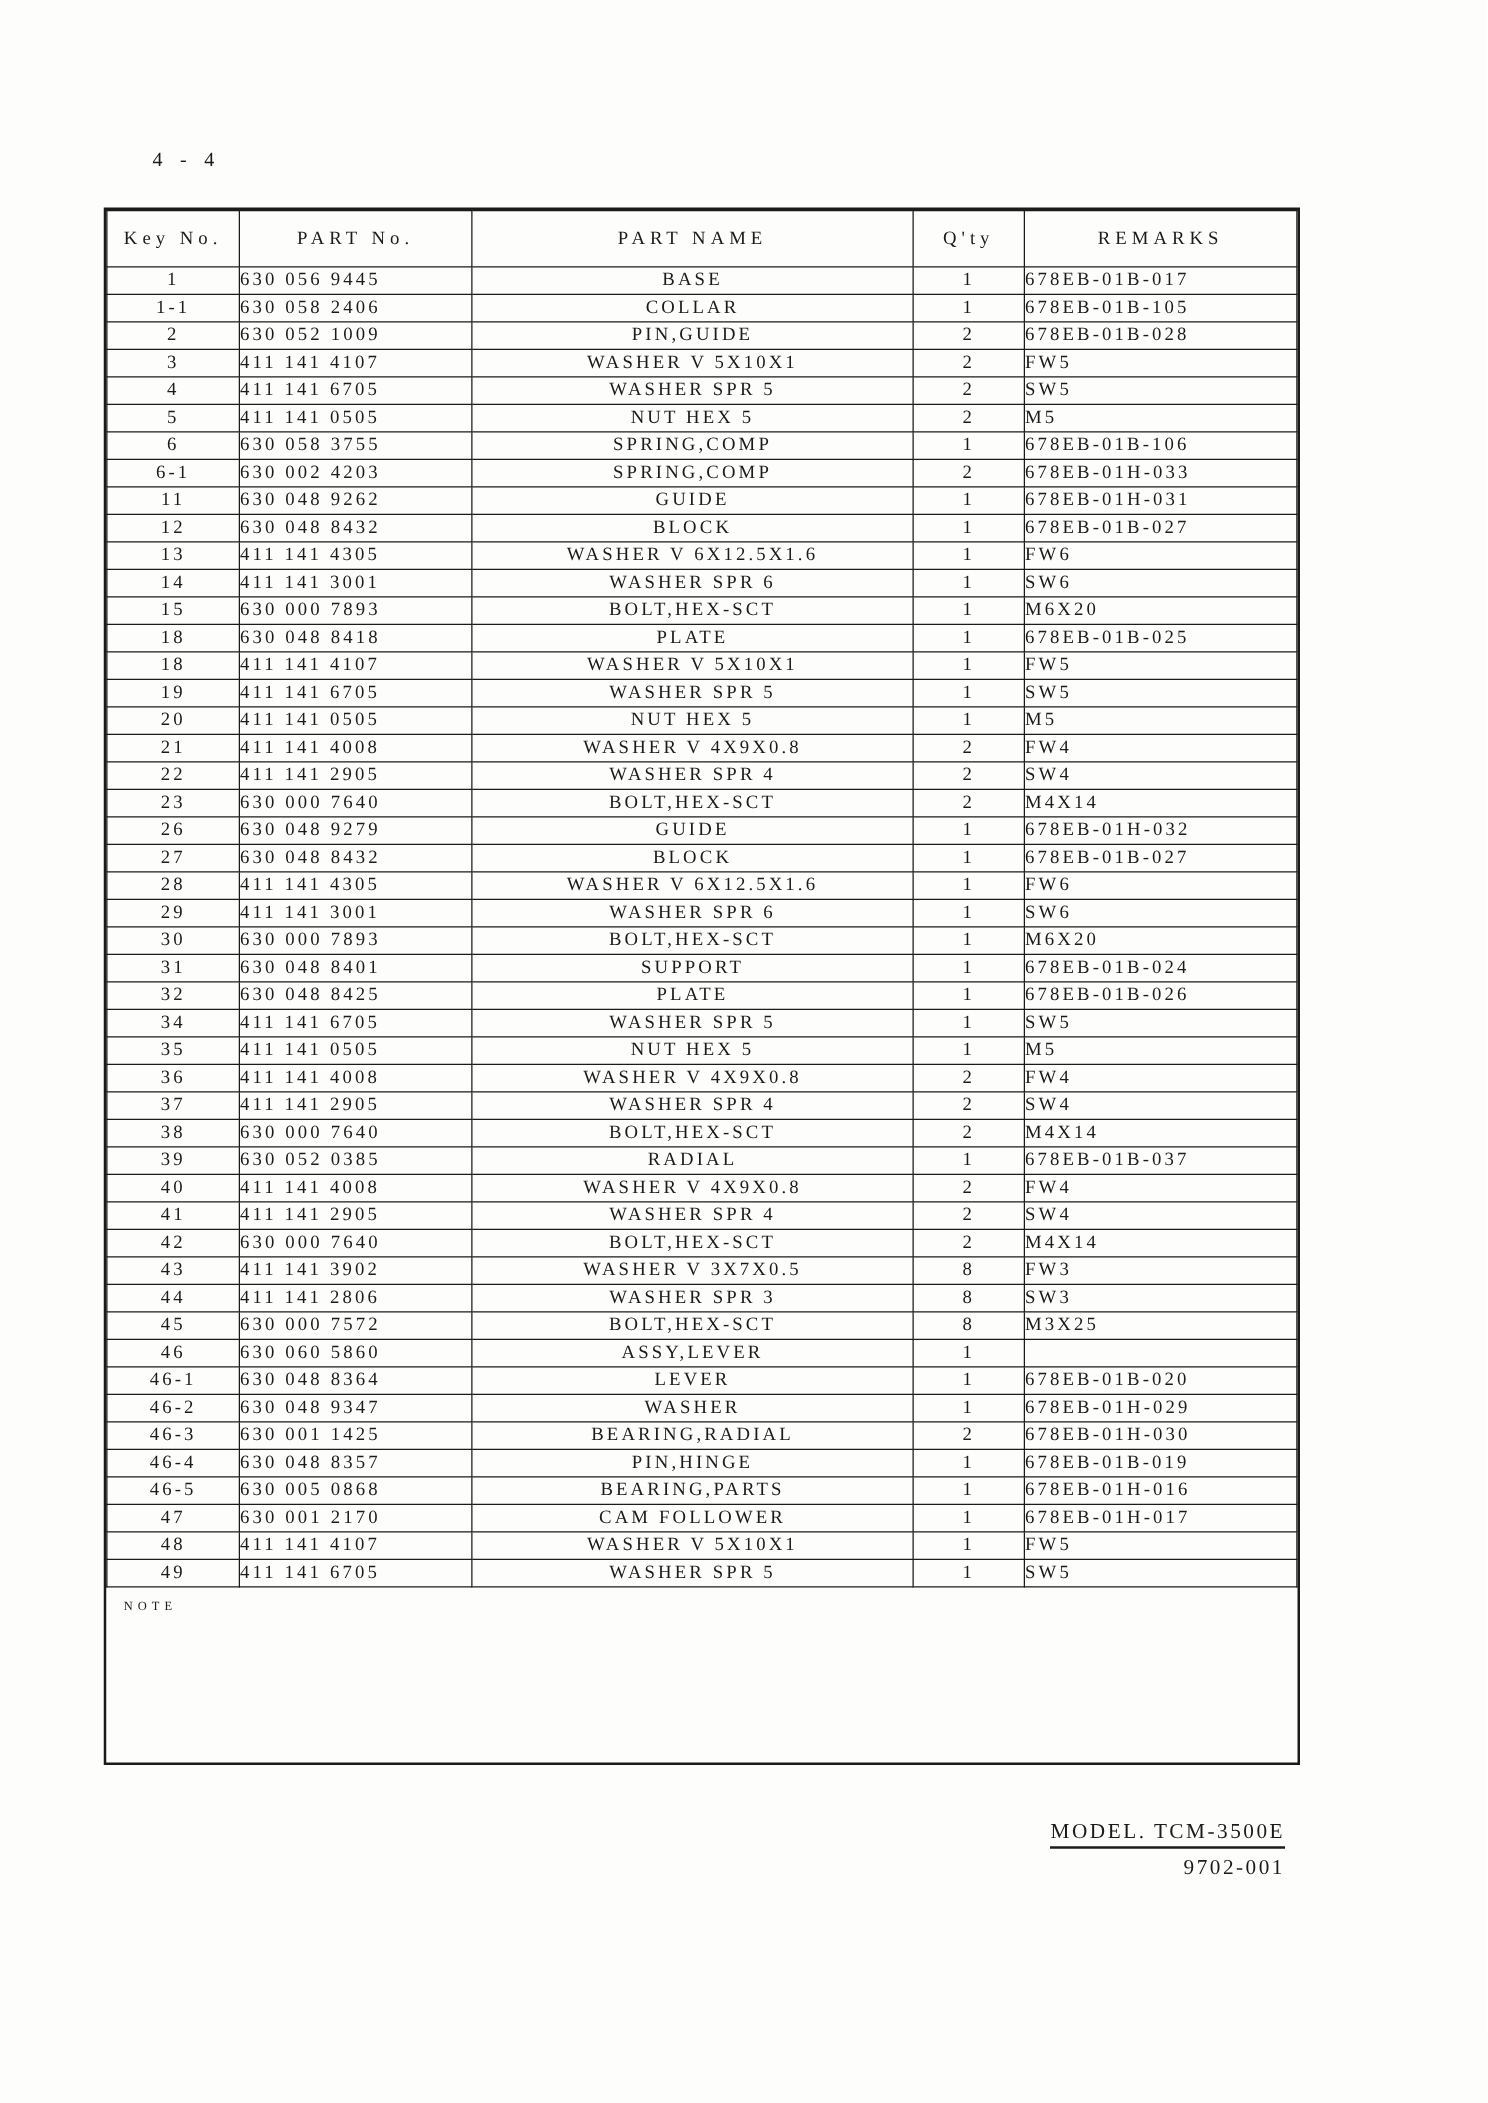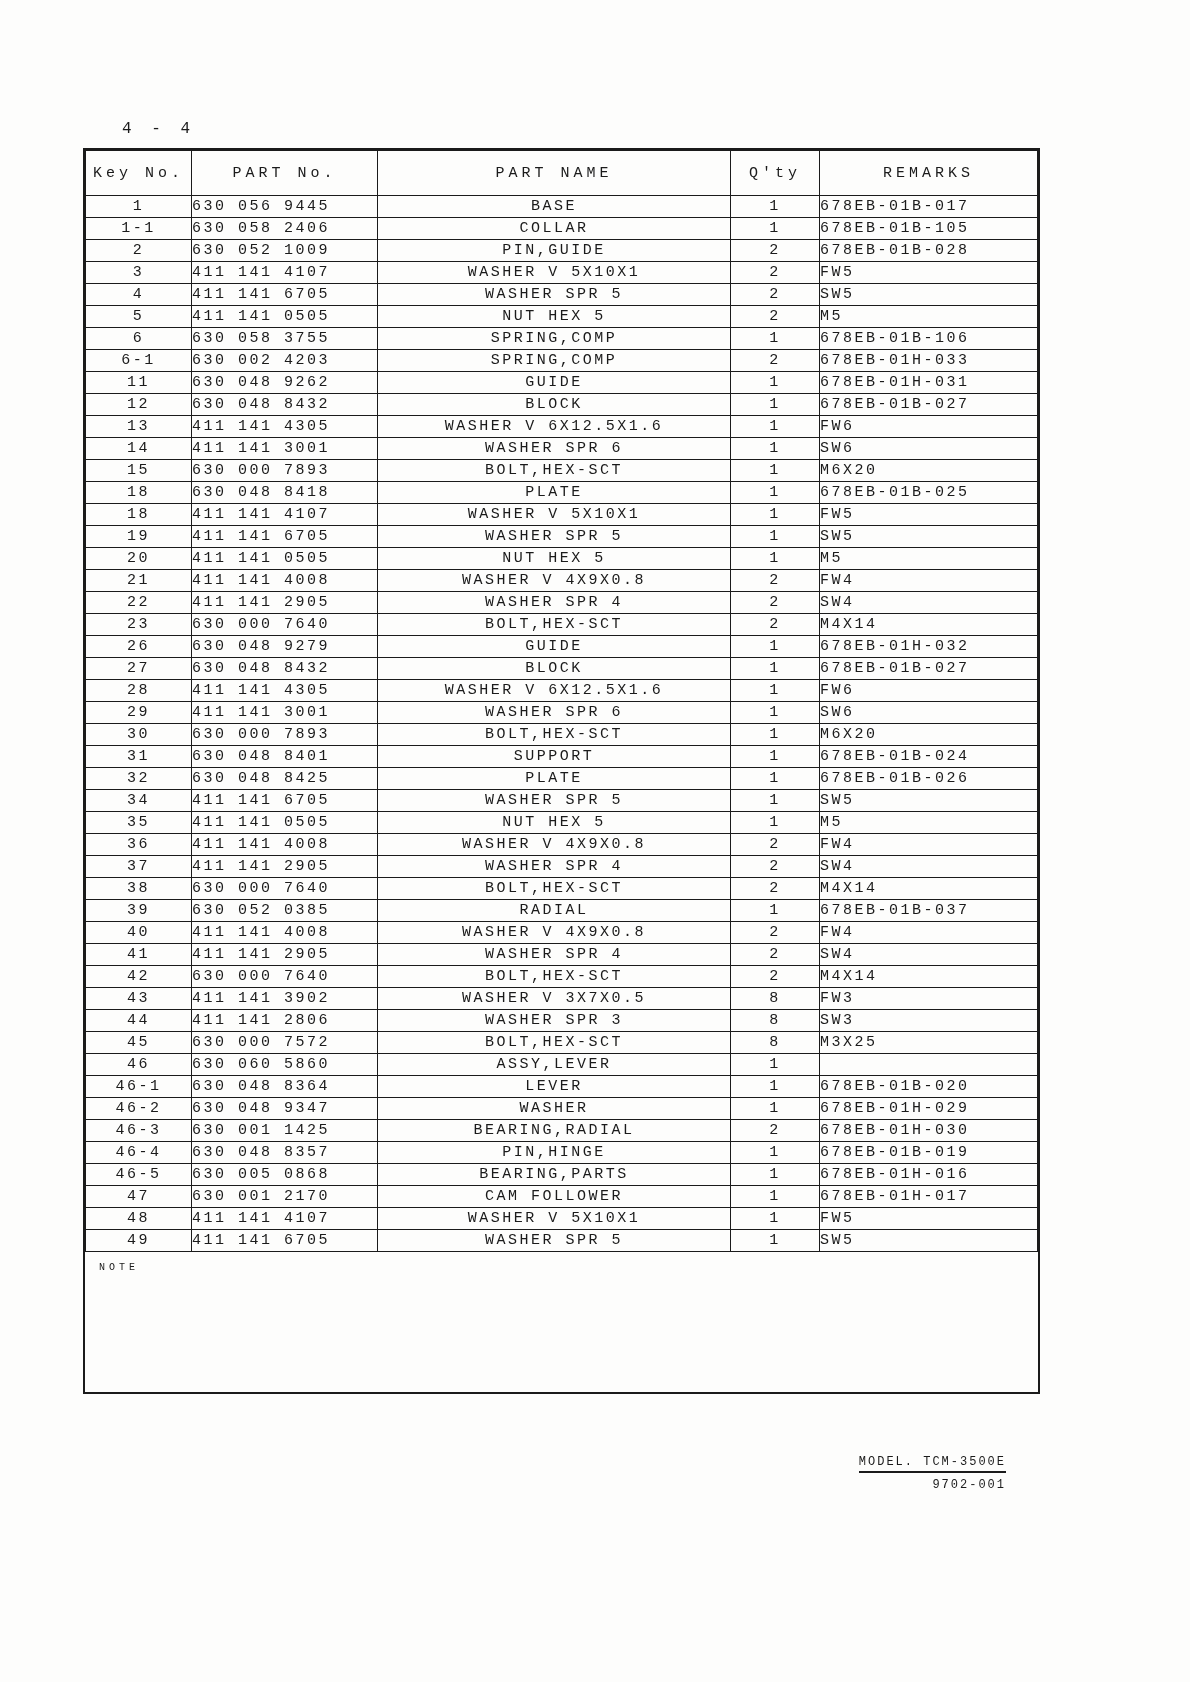--- a/index.html
+++ b/index.html
@@ -1,36 +1,36 @@
 <!DOCTYPE html>
 <html><head>
 <meta charset="utf-8">
 <style>
   html, body { margin: 0; padding: 0; background: #ffffff; }
   .page {
     position: relative;
     width: 1190px;
     height: 1682px;
     background: #fdfdfc;
-    font-family: Liberation Mono, monospace;
+    font-family: Liberation Serif, serif;
     color: #1b1b1b;
     overflow: hidden;
   }
   .page-num {
     position: absolute;
     left: 122px;
     top: 120px;
     font-size: 16px;
     letter-spacing: 5px;
     white-space: pre;
   }
   .sheet {
     position: absolute;
     left: 83px;
-    top: 148px;
+    top: 166px;
     width: 957px;
     border: 2px solid #1b1b1b;
     background: #fdfdfc;
     box-sizing: border-box;
   }
   table.tbl {
     border-collapse: collapse;
     width: 100%;
     table-layout: fixed;
   }
@@ -62,24 +62,24 @@
   td.c4 { text-align: left; padding-left: 10px; }
   .note {
     height: 140px;
     padding: 10px 0 0 14px;
     font-size: 10px;
     letter-spacing: 4px;
     box-sizing: border-box;
   }
   .footer {
     position: absolute;
-    right: 184px;
+    right: 162px;
     top: 1455px;
     text-align: right;
-    font-size: 12px;
+    font-size: 17px;
     letter-spacing: 2px;
   }
   .model {
     display: inline-block;
     border-bottom: 2px solid #1b1b1b;
     padding-bottom: 2px;
     white-space: pre;
   }
   .docnum {
     margin-top: 5px;

